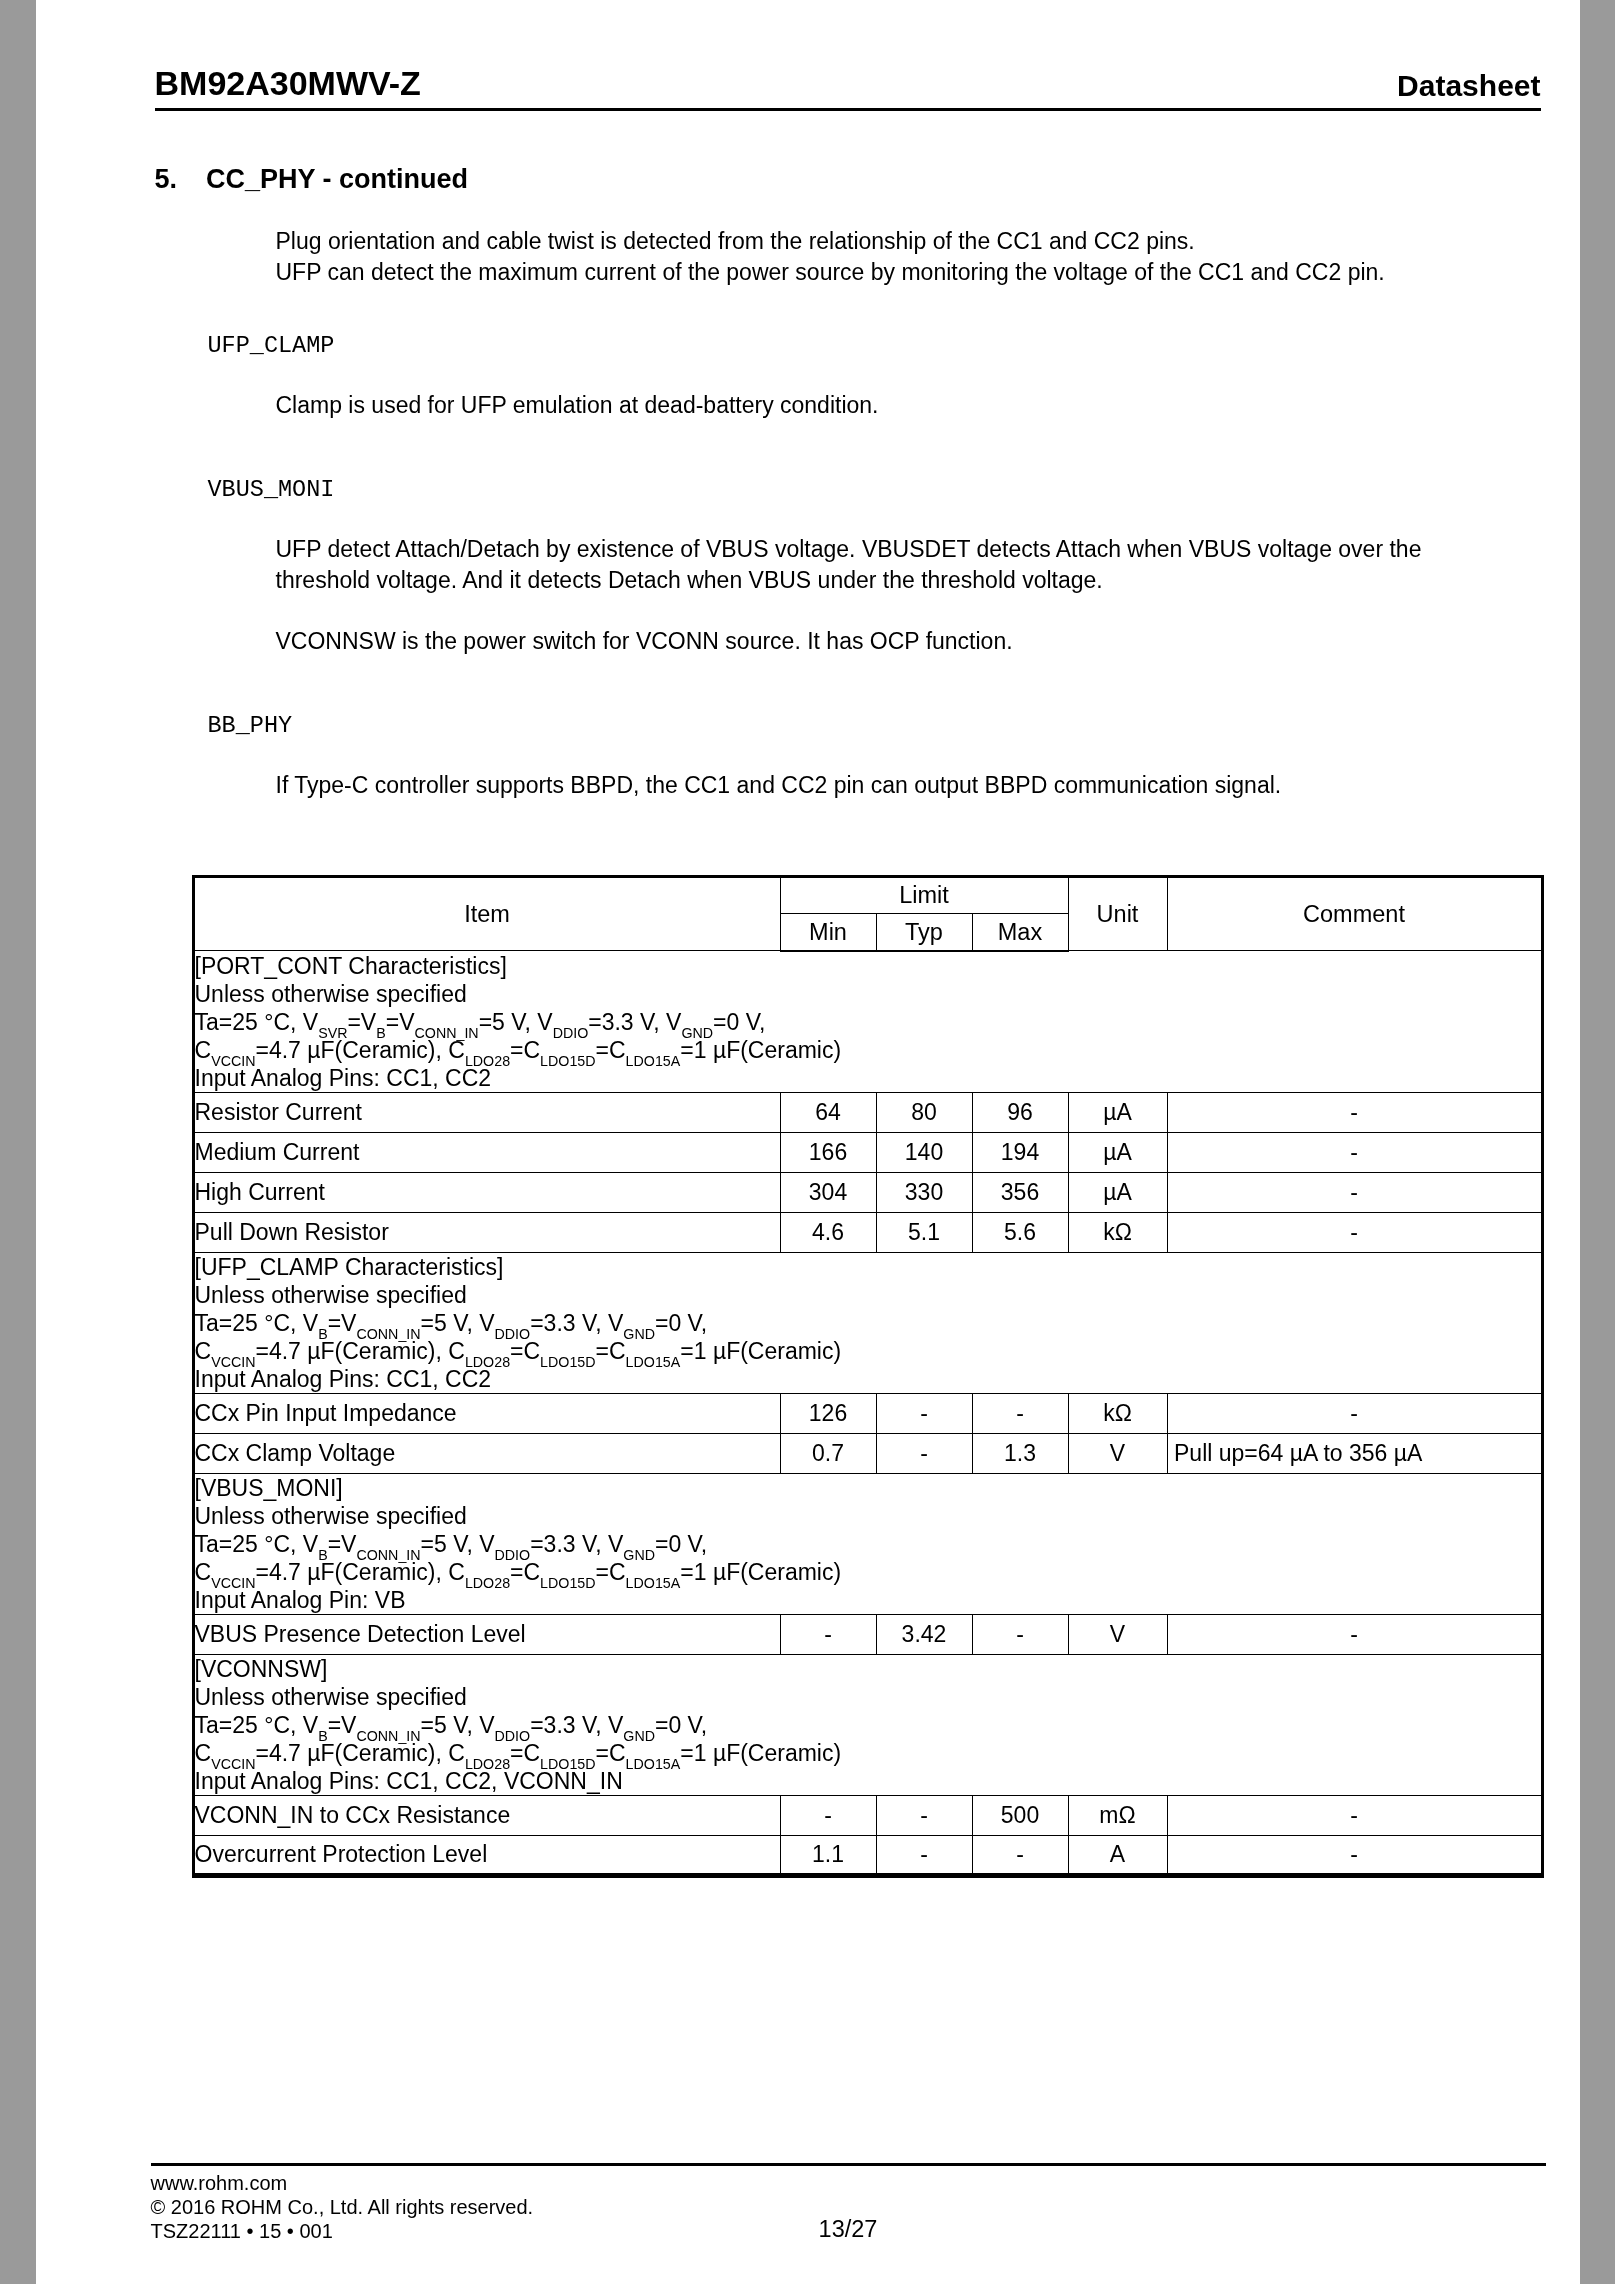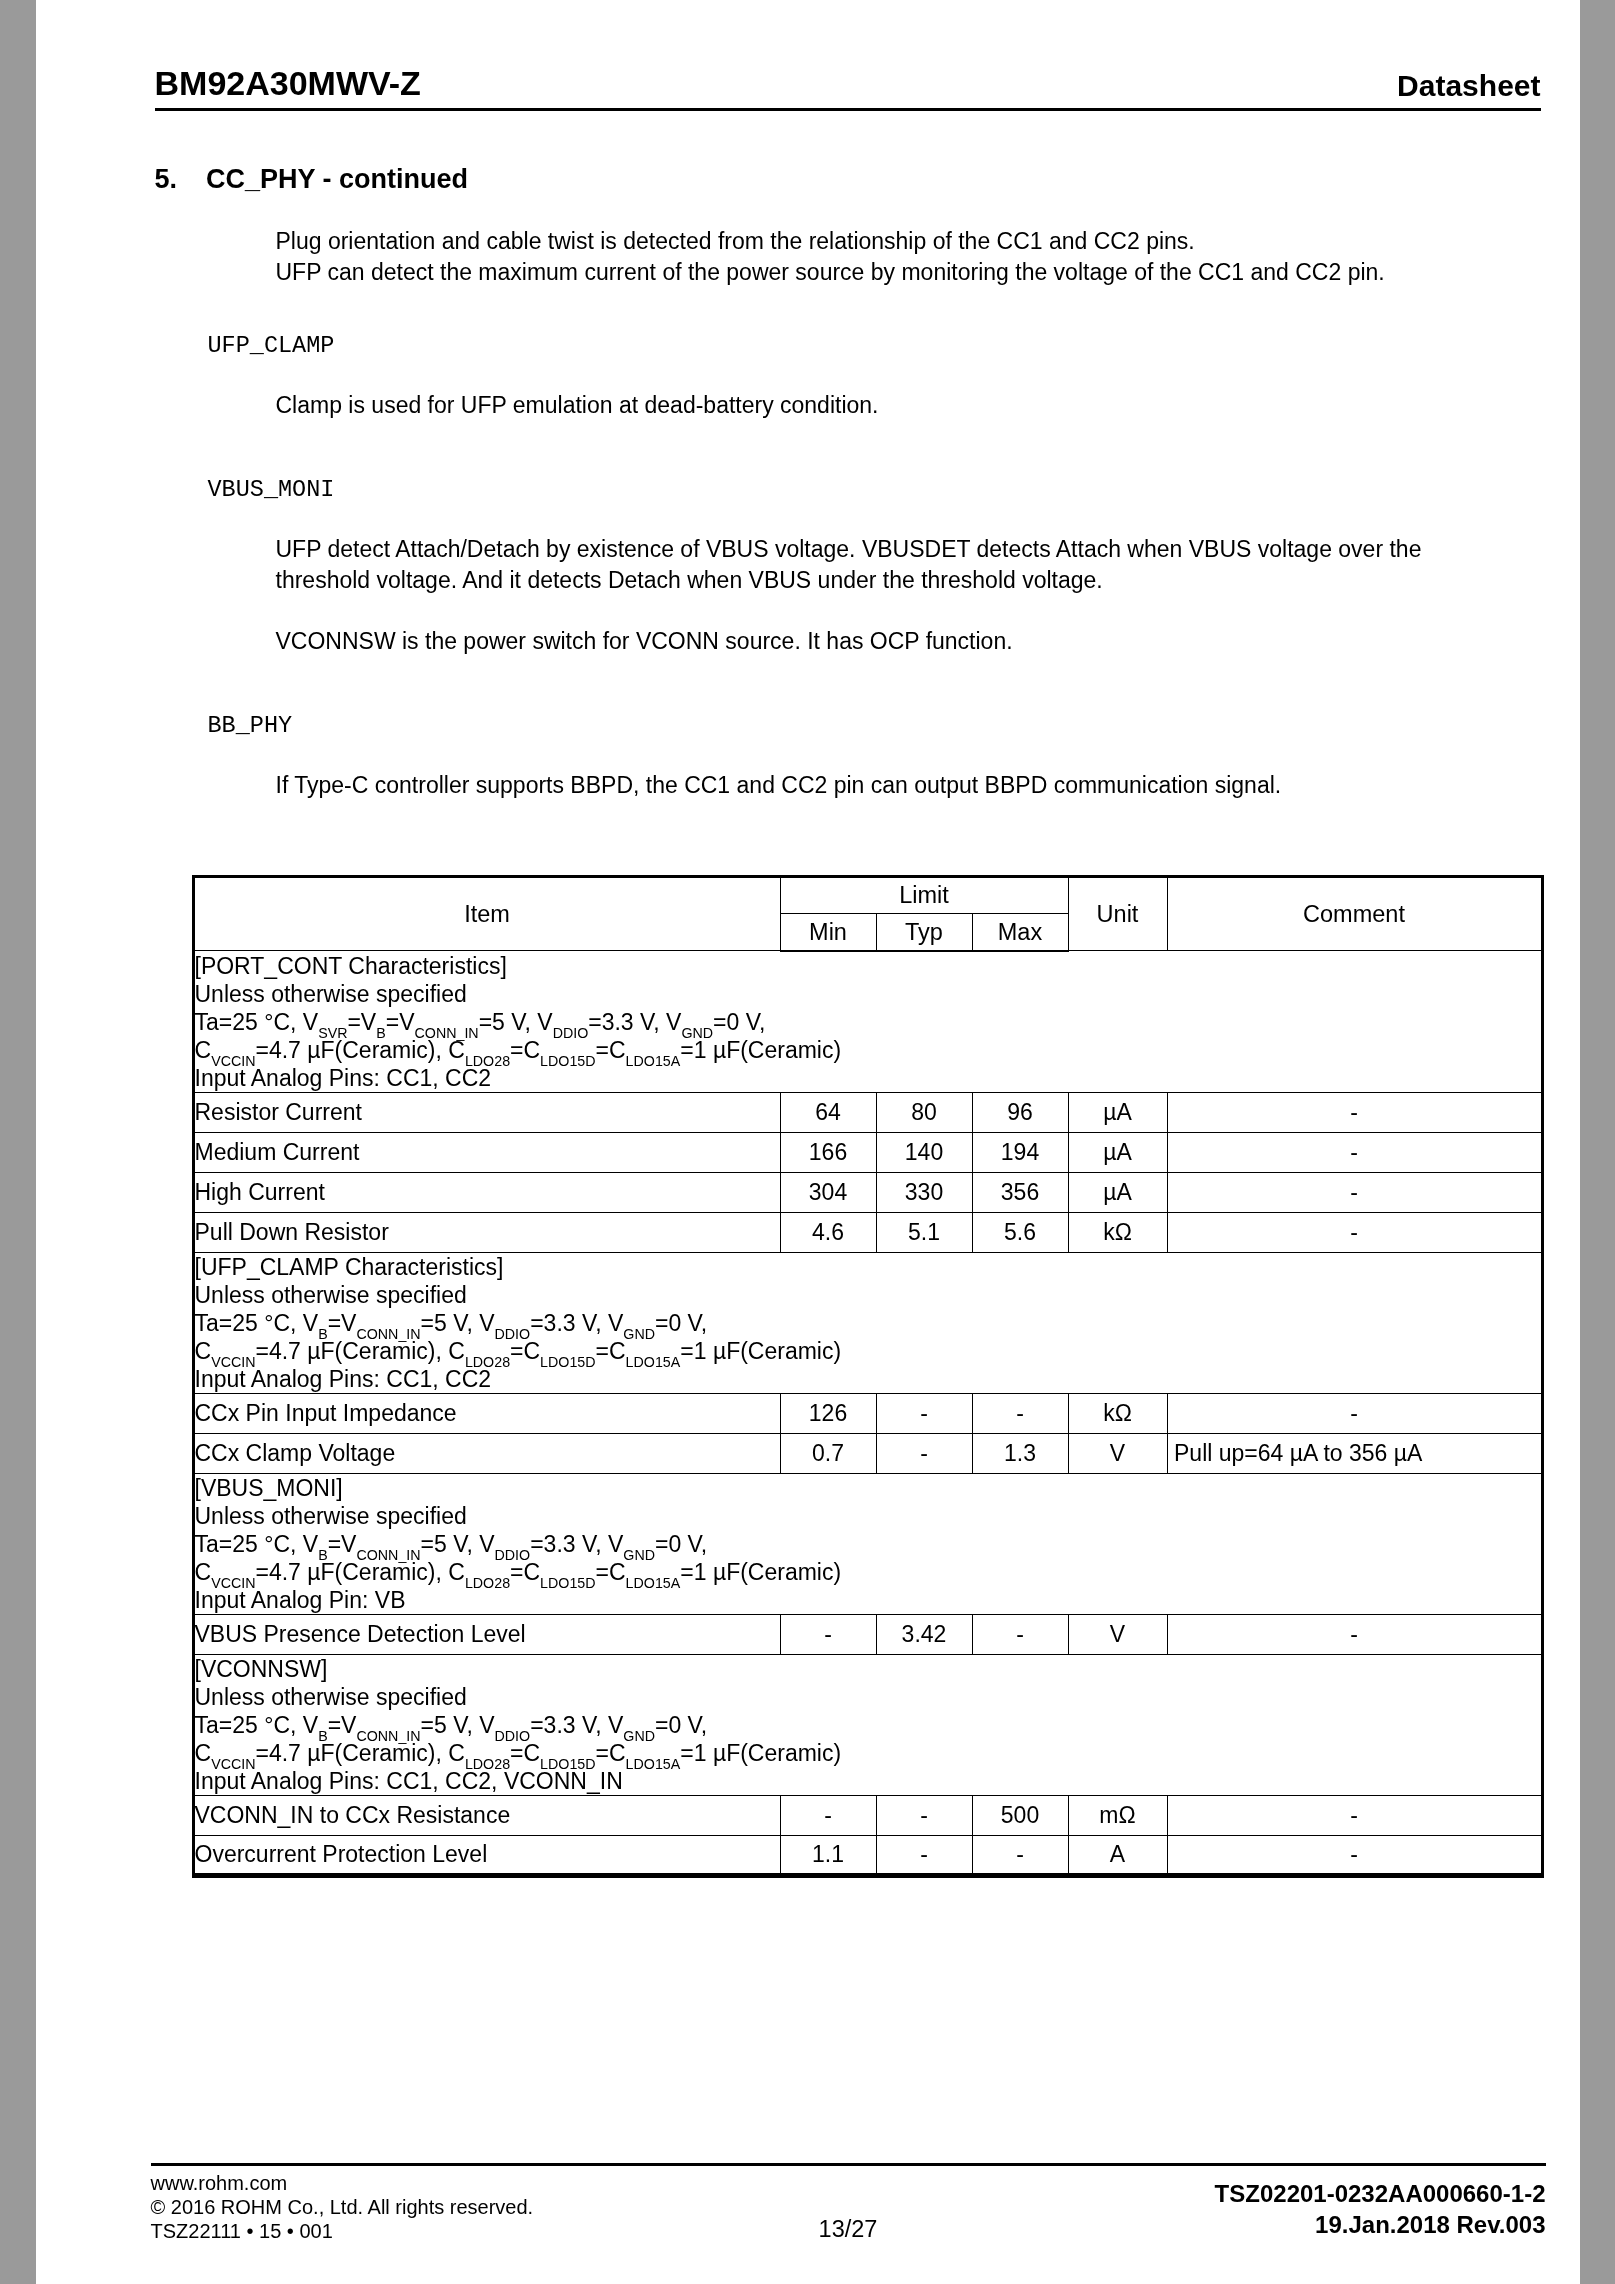--- a/index.html
+++ b/index.html
@@ -228,19 +228,15 @@
     </table>
   </div>
 
   <div class="footer">
     <div class="footer-left">
       <div>www.rohm.com</div>
       <div>© 2016 ROHM Co., Ltd. All rights reserved.</div>
       <div>TSZ22111 • 15 • 001</div>
     </div>
     <div class="footer-center">13/27</div>
-    <div class="footer-right">
-      <div>TSZ02201-0232AA000660-1-2</div>
-      <div>19.Jan.2018 Rev.003</div>
-    </div>
   </div>
 </div>
 
 
 </body></html>

